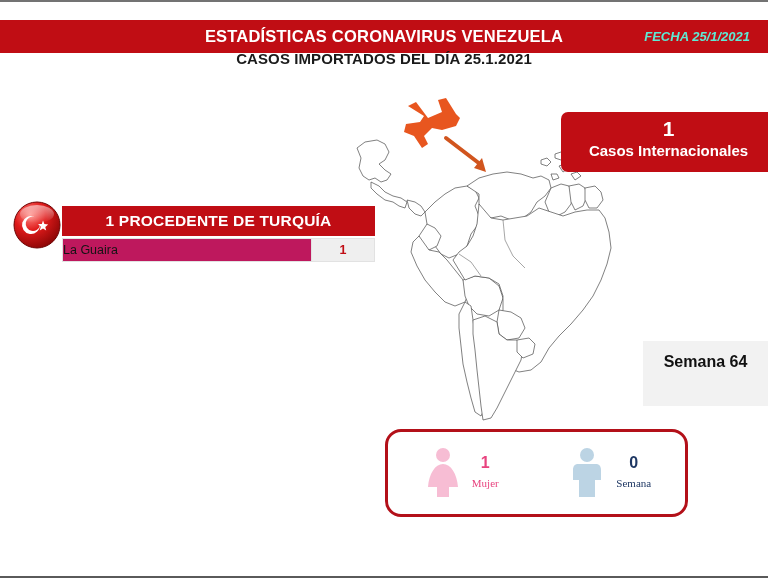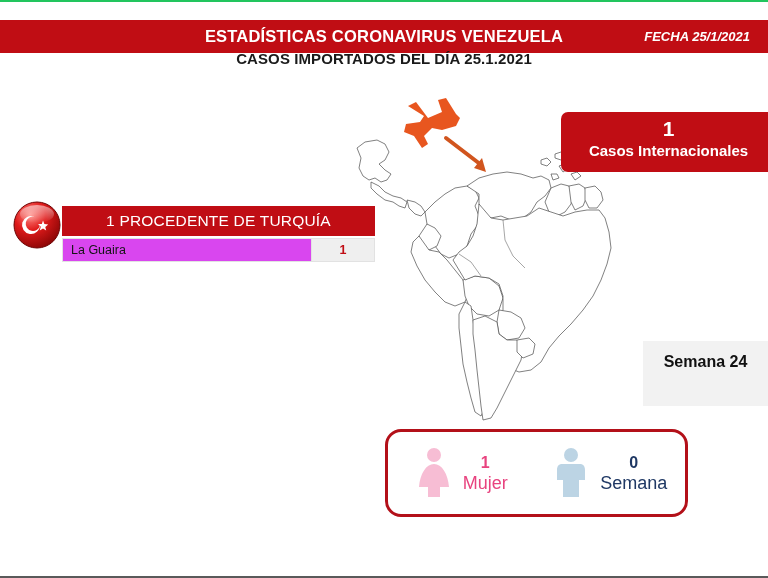--- a/index.html
+++ b/index.html
@@ -9,21 +9,21 @@
   }
   body {
     font-family: "Liberation Sans", sans-serif;
   }
   #page {
     position: relative;
     width: 768px;
     height: 578px;
     background: #ffffff;
     overflow: hidden;
-    border-top: 2px solid #22c55e;
+    border-top: 2px solid #737373;
     border-bottom: 2px solid #5a5a5a;
     box-sizing: border-box;
   }
 
   
   .banner {
     position: absolute;
     left: 0;
     top: 18px;
     width: 768px;
@@ -43,21 +43,21 @@
     font-weight: bold;
     letter-spacing: 0.2px;
     white-space: nowrap;
   }
   .banner-date {
     position: absolute;
     right: 18px;
     top: 0;
     height: 33px;
     line-height: 33px;
-    color: #ffffff;
+    color: #5eead4;
     font-size: 13px;
     font-weight: bold;
     font-style: italic;
     white-space: nowrap;
   }
 
   
   .subtitle {
     position: absolute;
     left: 0;
@@ -131,40 +131,39 @@
     left: 62px;
     top: 204px;
     width: 313px;
   }
   .tt-head {
     height: 30px;
     line-height: 30px;
     background: #C00D14;
     color: #ffffff;
     font-size: 15.5px;
-    font-weight: normal;
+    font-weight: bold;
     text-align: center;
     letter-spacing: 0.2px;
     white-space: nowrap;
   }
   .tt-row {
     display: flex;
     height: 24px;
     margin-top: 2px;
   }
   .tt-city {
     flex: 1 1 auto;
-    background: #d946ef;
+    background: #be185d;
     border: 1px solid #e2e2e2;
     border-right: none;
     box-sizing: border-box;
     font-size: 12.5px;
     color: #141414;
     line-height: 22px;
-    padding-left: 8px;
     white-space: nowrap;
   }
   .tt-count {
     flex: 0 0 64px;
     background: #efefef;
     border: 1px solid #e2e2e2;
     box-sizing: border-box;
     text-align: center;
     font-size: 12.5px;
     font-weight: bold;
@@ -221,22 +220,23 @@
   .gender-text {
     margin-left: 12px;
     text-align: center;
   }
   .gender-num {
     font-size: 16px;
     font-weight: bold;
     line-height: 20px;
   }
   .gender-label {
-    font-size: 18px;
+    font-size: 11px;
     line-height: 20px;
+    font-family: Liberation Serif, serif;
   }
   .female .gender-num, .female .gender-label { color: #E8437F; }
   .male .gender-num, .male .gender-label { color: #1F3864; }
 </style>
 </head>
 <body>
 
 <div id="page">
 
   <div class="banner">
@@ -332,21 +332,21 @@
 
   <div class="turkey-table">
     <div class="tt-head">1 PROCEDENTE DE TURQUÍA</div>
     <div class="tt-row">
       <div class="tt-city">La Guaira</div>
       <div class="tt-count">1</div>
     </div>
   </div>
 
   <div class="week-box">
-    <div class="week-line">Semana 24</div>
+    <div class="week-line">Semana 64</div>
   </div>
 
   <div class="gender-panel">
 
     <div class="gender-item female">
       <div class="gender-icon">
         <svg viewBox="0 0 34 52" xmlns="http://www.w3.org/2000/svg">
           <circle cx="17" cy="8" r="7" fill="#F7BDD4"></circle>
           <path d="M17,17 C25,17 31,27 32,40 L23,40 L23,50 L11,50 L11,40 L2,40 C3,27 9,17 17,17 Z" fill="#F7BDD4"></path>
         </svg>

